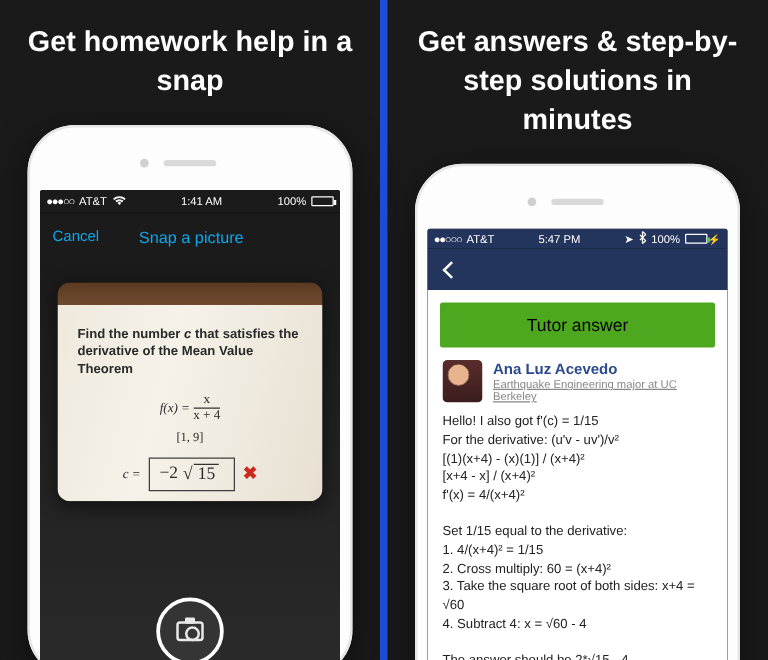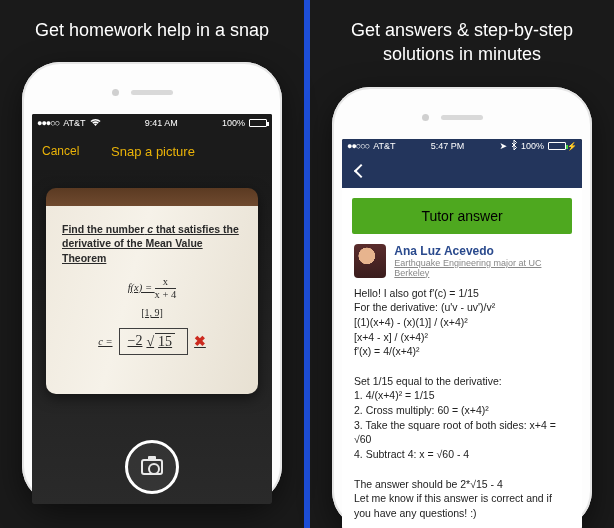--- a/index.html
+++ b/index.html
@@ -15,22 +15,22 @@
       flex: 1;
       display: flex;
       flex-direction: column;
       align-items: center;
       padding: 18px 8px 0;
       position: relative;
     }
     .panel + .panel { border-left: 6px solid #1d4ed8; }
     .headline {
       color: #fff;
-      font-size: 18px;
-      font-weight: 400;
+      font-size: 23px;
+      font-weight: 700;
       text-align: center;
       line-height: 1.35;
       margin-bottom: 20px;
       padding: 0 10px;
     }
     .phone {
       width: 260px;
       background: #fdfdfd;
       border-radius: 38px;
       box-shadow: 0 10px 30px rgba(0,0,0,.5), inset 0 0 0 2px #e6e6e6;
@@ -78,21 +78,21 @@
     }
     .status-bar.light { background: #1b1b1b; }
     .status-bar.blue { background: #23355c; }
     .sb-left, .sb-right { display: flex; align-items: center; gap: 4px; }
     .dots { letter-spacing: -1px; }
     .nav-bar {
       height: 38px;
       display: flex;
       align-items: center;
       position: relative;
-      color: #eab308;
+      color: #0ea5e9;
       font-size: 13px;
     }
     .nav-bar.dark { background: #1b1b1b; }
     .nav-bar.navy { background: #23355c; }
     .nav-title {
       position: absolute;
       left: 2px; right: 0;
       text-align: center;
       font-weight: 400;
     }
@@ -123,24 +123,23 @@
       border-radius: 10px;
       overflow: hidden;
       box-shadow: 0 4px 14px rgba(0,0,0,.5);
     }
     .vf-top {
       height: 18px;
       background: linear-gradient(#5b3a22,#6f4a2f);
     }
     .vf-paper {
       background: linear-gradient(105deg,#efe9dd 0%, #f6f2e9 40%, #e7e0d2 100%);
-      padding: 16px 16px 39px;
+      padding: 16px 16px 8px;
       color: #2a2a2a;
       font-size: 10.5px;
-      text-decoration: underline;
     }
     .problem { font-weight: 600; line-height: 1.35; }
     .problem em { font-style: italic; font-weight: 600; }
     .math { font-family: Georgia, 'Times New Roman', serif; text-align: center; margin-top: 12px; }
     .frac { display: inline-block; vertical-align: middle; text-align: center; line-height: 1; }
     .frac .num { display:block; border-bottom: 1px solid #333; padding: 0 4px 1px; }
     .frac .den { display:block; padding-top: 1px; }
     .interval { font-size: 10px; margin-top: 6px; }
     .answer-row {
       display: flex; align-items: center; justify-content: center;
@@ -248,21 +247,21 @@
       <div class="status-bar light">
         <div class="sb-left">
           <span class="dots">●●●○○</span>
           <span>AT&amp;T</span>
           <span class="wifi-icon">
             <svg width="11" height="9" viewBox="0 0 11 9">
                 <path d="M5.5 8 L7 6.3 A2.2 2.2 0 0 0 4 6.3 Z M2.2 4.6 A5 5 0 0 1 8.8 4.6 L7.6 5.8 A3.3 3.3 0 0 0 3.4 5.8 Z M0.4 2.9 A7.6 7.6 0 0 1 10.6 2.9 L9.5 4 A6 6 0 0 0 1.5 4 Z" fill="#fff"></path>
               </svg>
           </span>
         </div>
-        <div>9:41 AM</div>
+        <div>1:41 AM</div>
         <div class="sb-right">
           <span>100%</span>
           <span class="batt">
               <span class="batt-body"><span class="batt-fill"></span></span>
             </span>
         </div>
       </div>
       <div class="nav-bar dark">
         <div class="nav-left">Cancel</div>
         <div class="nav-title">Snap a picture</div>

